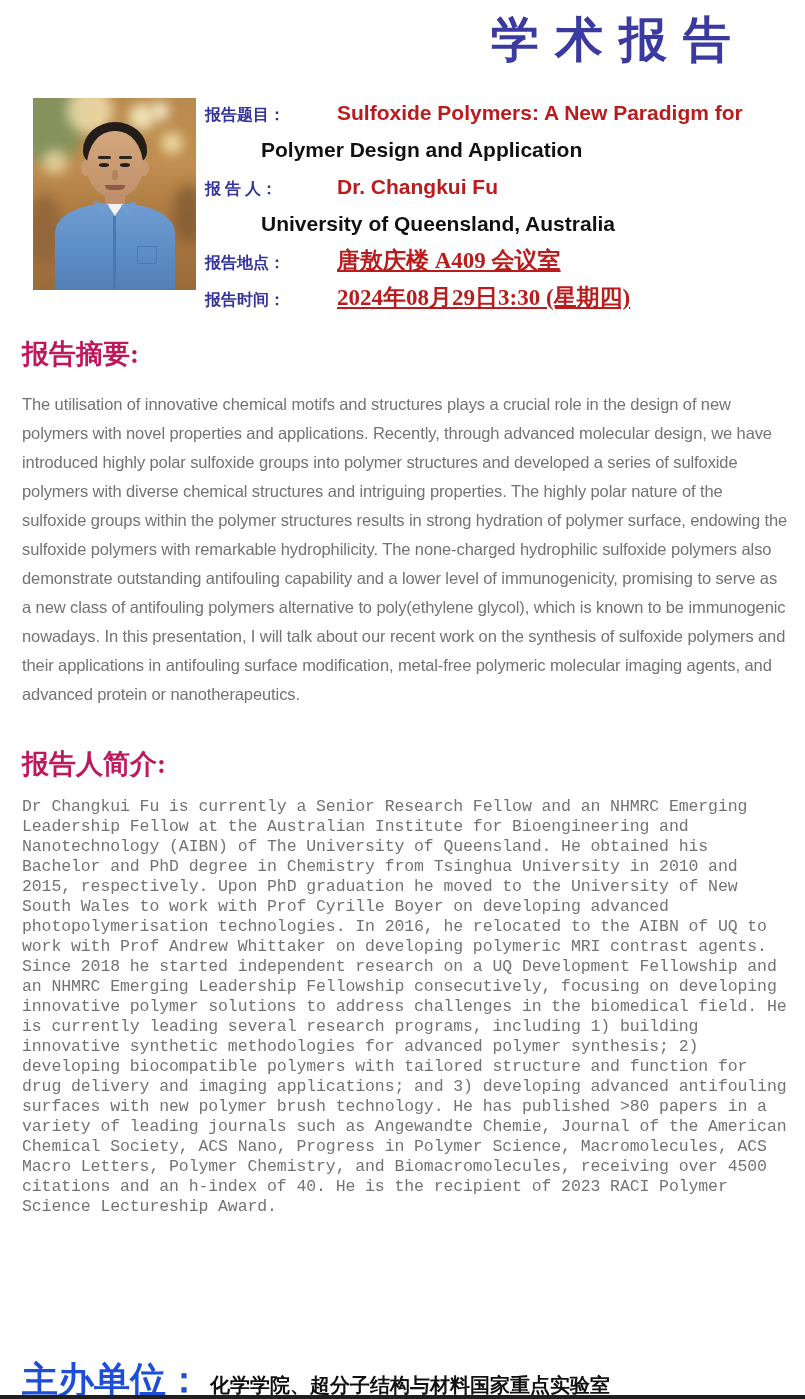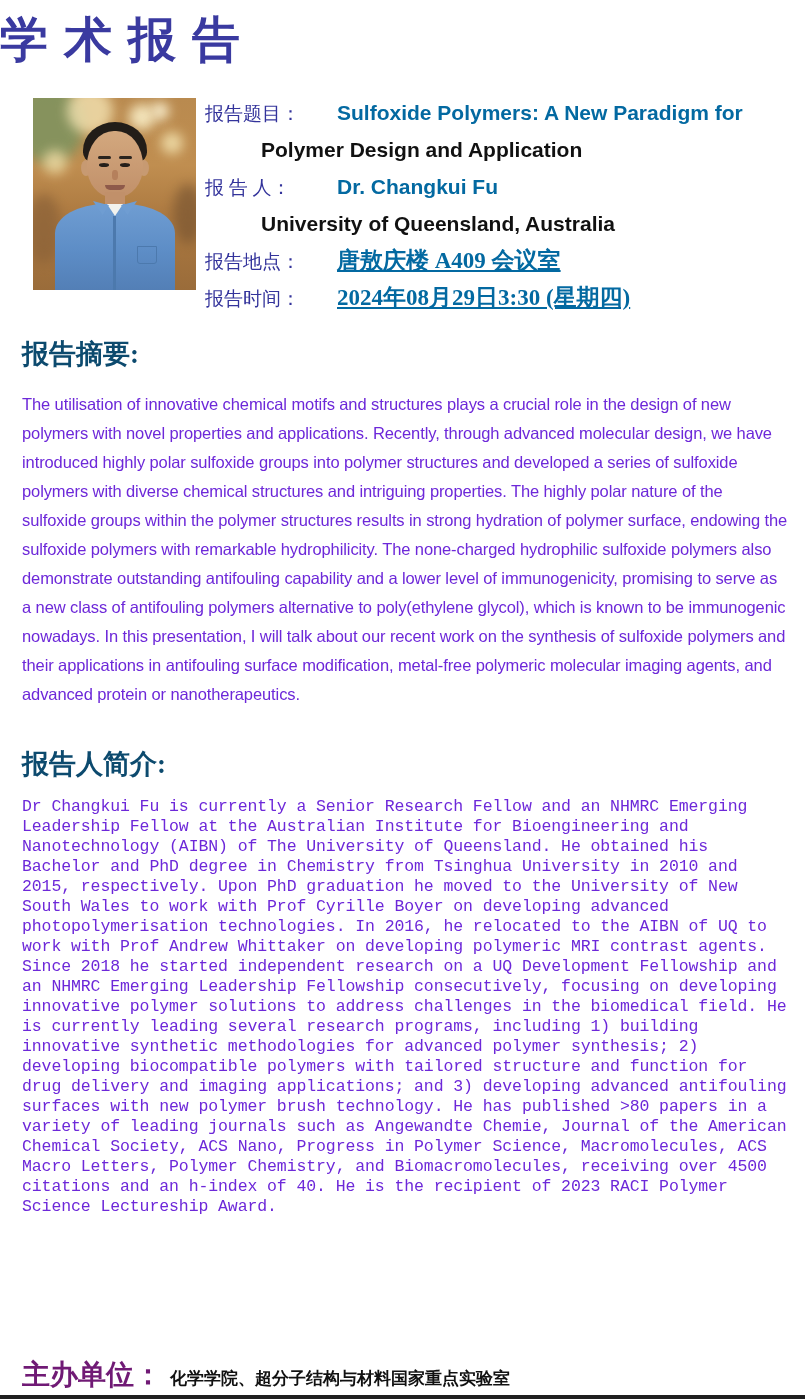--- a/index.html
+++ b/index.html
@@ -2,21 +2,21 @@
 <html><head>
 <meta charset="utf-8">
 <style>
   html,body{margin:0;padding:0;}
   body{
     width:805px;height:1399px;position:relative;background:#ffffff;overflow:hidden;
     font-family:"Liberation Sans",sans-serif;color:#1a1a1a;
   }
   
   .page-title{
-    position:absolute;top:8px;left:0;width:747px;text-align:left;
+    position:absolute;top:8px;left:0;width:747px;text-align:right;
     font-family:"DejaVu Serif","Liberation Serif",serif;
     font-size:48px;font-weight:bold;color:#3a3aa0;letter-spacing:16px;
   }
   
   .photo{
     position:absolute;left:33px;top:98px;width:163px;height:192px;overflow:hidden;
     background:linear-gradient(180deg,#b98a4f 0%,#c08e50 35%,#ad7a41 60%,#9a6c3a 100%);
   }
   .photo .blob{position:absolute;border-radius:50%;filter:blur(6px);}
   .b1{left:-18px;top:-14px;width:70px;height:80px;background:#7d9460;opacity:.85;}
@@ -54,46 +54,46 @@
   .collar-l,.collar-r{position:absolute;top:103px;width:16px;height:14px;background:#6f9dd2;}
   .collar-l{left:60px;clip-path:polygon(0 0,100% 30%,60% 100%);}
   .collar-r{left:88px;clip-path:polygon(100% 0,0 30%,40% 100%);}
   .placket{position:absolute;left:80px;top:118px;width:3px;height:74px;background:#4c79ad;}
   .pocket{position:absolute;left:104px;top:148px;width:18px;height:16px;border:1.5px solid #4c79ad;border-radius:0 0 3px 3px;}
   
   .info{position:absolute;left:205px;top:98px;width:596px;}
   .info-row{display:flex;align-items:baseline;margin-bottom:7px;}
   .info-label{
     flex:0 0 132px;font-family:"Liberation Serif","DejaVu Serif",serif;
-    font-size:19px;font-weight:normal;color:#33339b;white-space:nowrap;
+    font-size:16px;font-weight:bold;color:#33339b;white-space:nowrap;
   }
-  .info-value{font-size:21px;font-weight:bold;color:#0369a1;line-height:30px;}
+  .info-value{font-size:21px;font-weight:bold;color:#b91c1c;line-height:30px;}
   .info-cont{margin-left:56px;margin-bottom:7px;font-size:21px;font-weight:bold;color:#111;line-height:30px;}
   .cn{font-family:"Liberation Serif","DejaVu Serif",serif;font-size:23px;text-decoration:underline;}
   
   .section-heading{
     position:absolute;left:22px;font-family:"Liberation Serif","DejaVu Serif",serif;
-    font-size:27px;font-weight:bold;color:#0c4a6e;
+    font-size:27px;font-weight:bold;color:#be185d;
   }
   .h-abstract{top:336px;}
   .h-bio{top:746px;}
   
   .para{
     position:absolute;left:22px;width:768px;font-size:16.5px;line-height:29px;
-    color:#6d28d9;letter-spacing:-0.1px;text-align:left;
+    color:#737373;letter-spacing:-0.1px;text-align:left;
   }
   .p-abstract{top:390px;}
   .p-bio{top:797px;line-height:20px;font-family:Liberation Mono, monospace;}
   
   .footer{position:absolute;left:22px;top:1356px;width:768px;white-space:nowrap;}
   .footer-label{
-    font-family:"Liberation Serif","DejaVu Serif",serif;font-size:28px;font-weight:bold;color:#701a75;
+    font-family:"Liberation Serif","DejaVu Serif",serif;font-size:36px;font-weight:bold;color:#1d4ed8;
   }
   .footer-value{
-    font-family:Liberation Serif, serif;font-size:17px;font-weight:bold;color:#111;
+    font-family:Liberation Serif, serif;font-size:20px;font-weight:bold;color:#111;
     margin-left:8px;
   }
   .bottom-rule{position:absolute;left:0;bottom:0;width:805px;height:4px;background:#1f1f1f;}
 </style>
 </head>
 <body>
 
 <div class="page-title">学术报告</div>
 
 <div class="photo">

